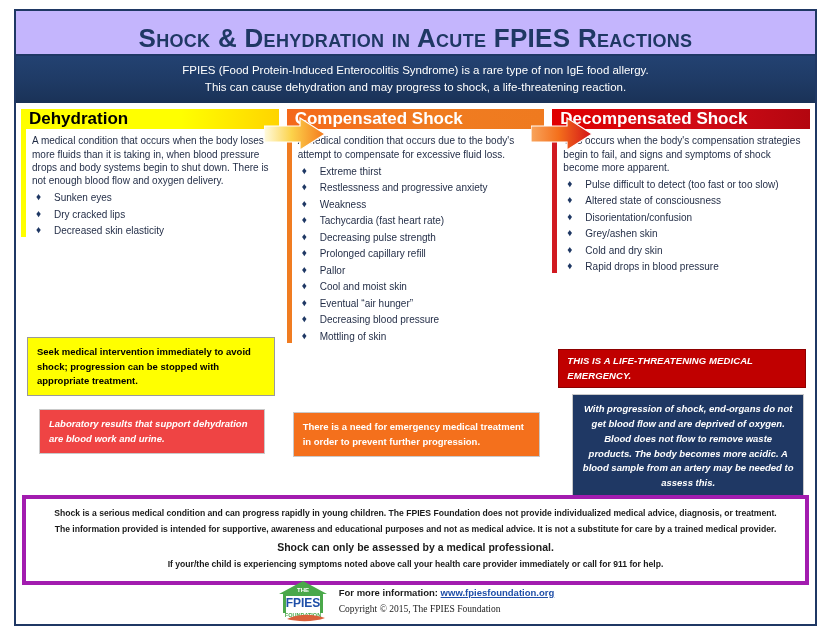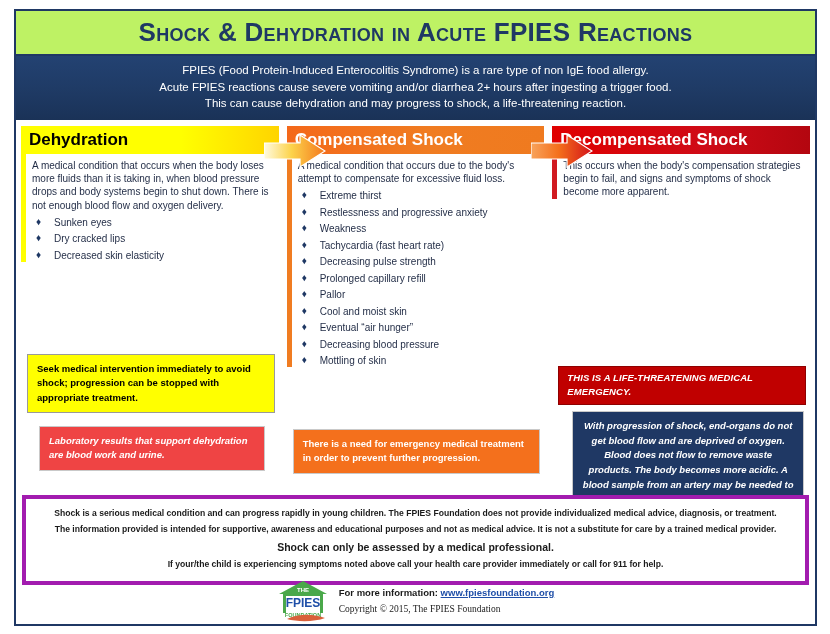--- a/index.html
+++ b/index.html
@@ -18,24 +18,24 @@
     top: 9px;
     width: 803px;
     height: 617px;
     border: 2px solid #1f3864;
     background: #ffffff;
   }
 
   
   .title-bar {
     height: 45px;
-    background: #bef264;
+    background: #c4b5fd;
     border-bottom: 2px solid #1f3864;
     display: flex;
-    align-items: center;
+    align-items: flex-end;
     justify-content: center;
   }
   .title-bar h1 {
     color: #1f3864;
     font-size: 26px;
     font-weight: bold;
     letter-spacing: 0.3px;
     font-variant: small-caps;
     text-transform: none;
     white-space: nowrap;
@@ -56,21 +56,21 @@
   .cols {
     position: relative;
     display: flex;
     padding: 6px 5px 0 5px;
     gap: 8px;
     height: 367px;
   }
   .col { width: 259px; position: relative; }
 
   .col-head {
-    height: 28px;
+    height: 20px;
     display: flex;
     align-items: center;
     padding-left: 8px;
     color: #ffffff;
     font-size: 17px;
     font-weight: bold;
   }
   .col1 .col-head {
     background: linear-gradient(90deg, #ffff00 0%, #ffff00 62%, #ffd400 100%);
     color: #000000;
@@ -218,21 +218,20 @@
 <body>
 
 <div class="poster">
 
   <div class="title-bar">
     <h1>Shock &amp; Dehydration in Acute FPIES Reactions</h1>
   </div>
 
   <div class="intro">
     <span class="l">FPIES (Food Protein-Induced Enterocolitis Syndrome) is a rare type of non IgE food allergy.</span>
-    <span class="l">Acute FPIES reactions cause severe vomiting and/or diarrhea 2+ hours after ingesting a trigger food.</span>
     <span class="l">This can cause dehydration and may progress to shock, a life-threatening reaction.</span>
   </div>
 
   <div class="cols">
 
     <div class="col col1">
       <div class="col-head">Dehydration</div>
       <div class="col-body">
         <p>A medical condition that occurs when the body loses more fluids than it is taking in, when blood pressure drops and body systems begin to shut down. There is not enough blood flow and oxygen delivery.</p>
         <ul class="symptoms">
@@ -263,20 +262,28 @@
           <li>Mottling of skin</li>
         </ul>
       </div>
       <div class="callout callout-orange">There is a need for emergency medical treatment in order to prevent further progression.</div>
     </div>
 
     <div class="col col3">
       <div class="col-head">Decompensated Shock</div>
       <div class="col-body">
         <p>This occurs when the body's compensation strategies begin to fail, and signs and  symptoms of shock become more apparent.</p>
+        <ul class="symptoms">
+          <li>Pulse difficult to detect (too fast or too slow)</li>
+          <li>Altered state of consciousness</li>
+          <li>Disorientation/confusion</li>
+          <li>Grey/ashen skin</li>
+          <li>Cold and dry skin</li>
+          <li>Rapid drops in blood pressure</li>
+        </ul>
       </div>
       <div class="callout callout-red-banner">THIS IS A LIFE-THREATENING MEDICAL EMERGENCY.</div>
       <div class="callout callout-navy-right">With progression of shock, end-organs do not get blood flow and are deprived of oxygen. Blood does not flow to remove waste products. The body becomes more acidic. A blood sample from an artery may be needed to assess this.</div>
     </div>
 
     <svg class="arrow arrow-1" viewBox="0 0 62 34">
       <defs>
         <linearGradient id="ag1" x1="0" y1="0" x2="1" y2="0">
           <stop offset="0%" stop-color="#fffbe0"></stop>
           <stop offset="45%" stop-color="#fcd34b"></stop>

